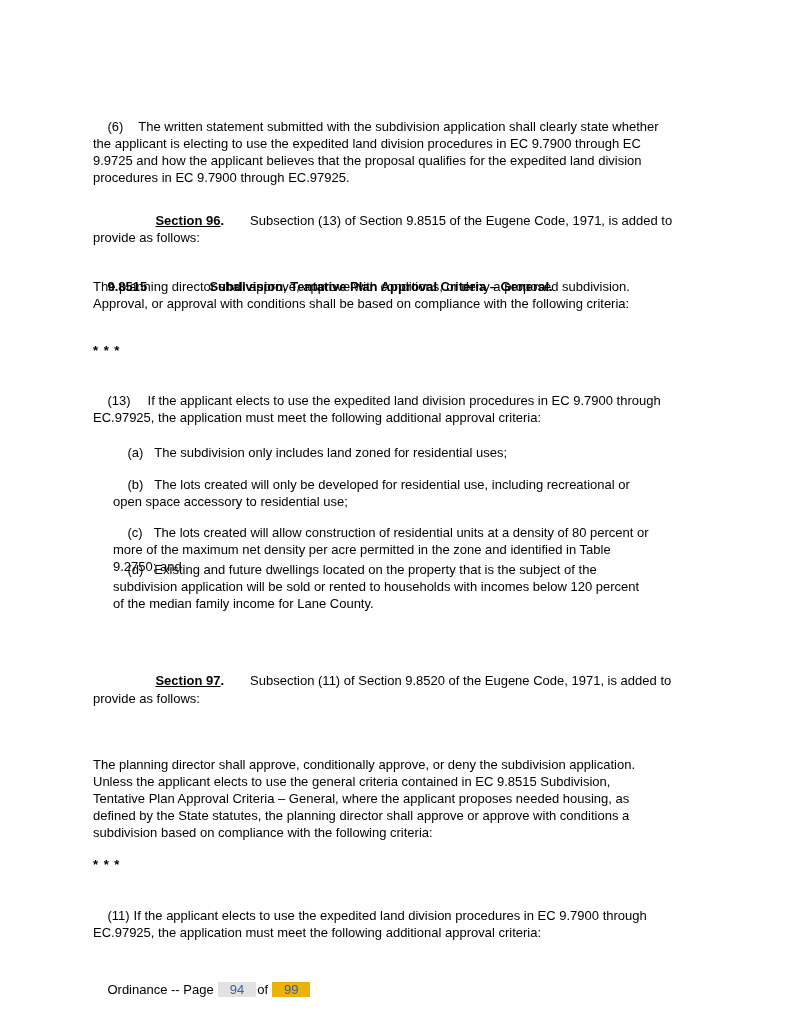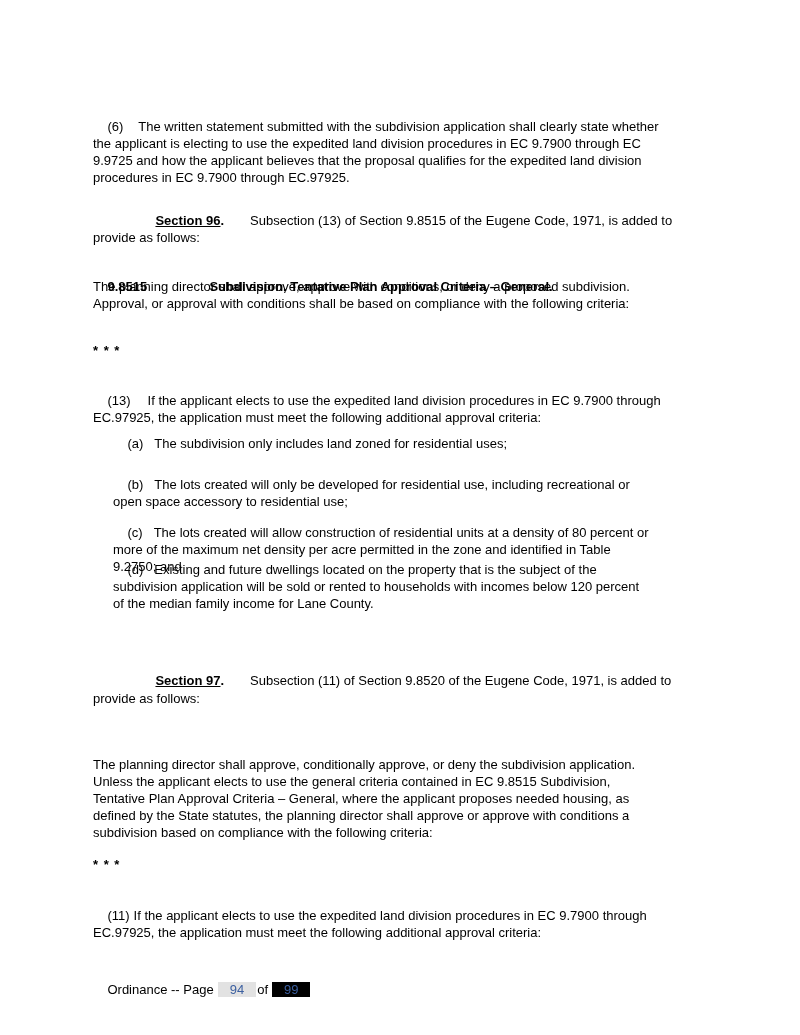--- a/index.html
+++ b/index.html
@@ -80,21 +80,21 @@
   <div class="block" style="top:278px">The planning director shall approve, approve with conditions, or deny a proposed subdivision.
 Approval, or approval with conditions shall be based on compliance with the following criteria:</div>
 
   <div class="block stars" style="top:342px">* * *</div>
 
   <div class="block" style="top:375px">
     <span class="num-label13">(13)</span><span>If the applicant elects to use the expedited land division procedures in EC 9.7900 through
 EC.97925, the application must meet the following additional approval criteria:</span>
   </div>
 
-  <div class="block indent-item" style="top:418px">
+  <div class="block indent-item" style="top:427px">
     <span class="item-label">(a)</span><span>The subdivision only includes land zoned for residential uses;</span>
   </div>
 
   <div class="block indent-item" style="top:459px">
     <span class="item-label">(b)</span><span>The lots created will only be developed for residential use, including recreational or
 open space accessory to residential use;</span>
   </div>
 
   <div class="block indent-item" style="top:507px">
     <span class="item-label">(c)</span><span>The lots created will allow construction of residential units at a density of 80 percent or
@@ -122,16 +122,16 @@
 subdivision based on compliance with the following criteria:</div>
 
   <div class="block stars" style="top:856px">* * *</div>
 
   <div class="block" style="top:890px">
     <span class="num-label11">(11)</span><span>If the applicant elects to use the expedited land division procedures in EC 9.7900 through
 EC.97925, the application must meet the following additional approval criteria:</span>
   </div>
 
   <div class="block" style="top:964px">
-    <span class="footer-prefix">Ordinance -- Page</span><span class="footer-field" id="field-page-number" style="color: rgb(59, 95, 160); background: rgb(226, 226, 226);">94</span><span class="footer-sep">of</span><span class="footer-field" id="field-total-pages" style="color: rgb(59, 95, 160); background: #000000;">99</span>
+    <span class="footer-prefix">Ordinance -- Page</span><span class="footer-field" id="field-page-number" style="color: rgb(59, 95, 160); background: rgb(226, 226, 226);">94</span><span class="footer-sep">of</span><span class="footer-field" id="field-total-pages" style="color: rgb(59, 95, 160); background: #eab308;">99</span>
   </div>
 
 </div>
 
 </body></html>

